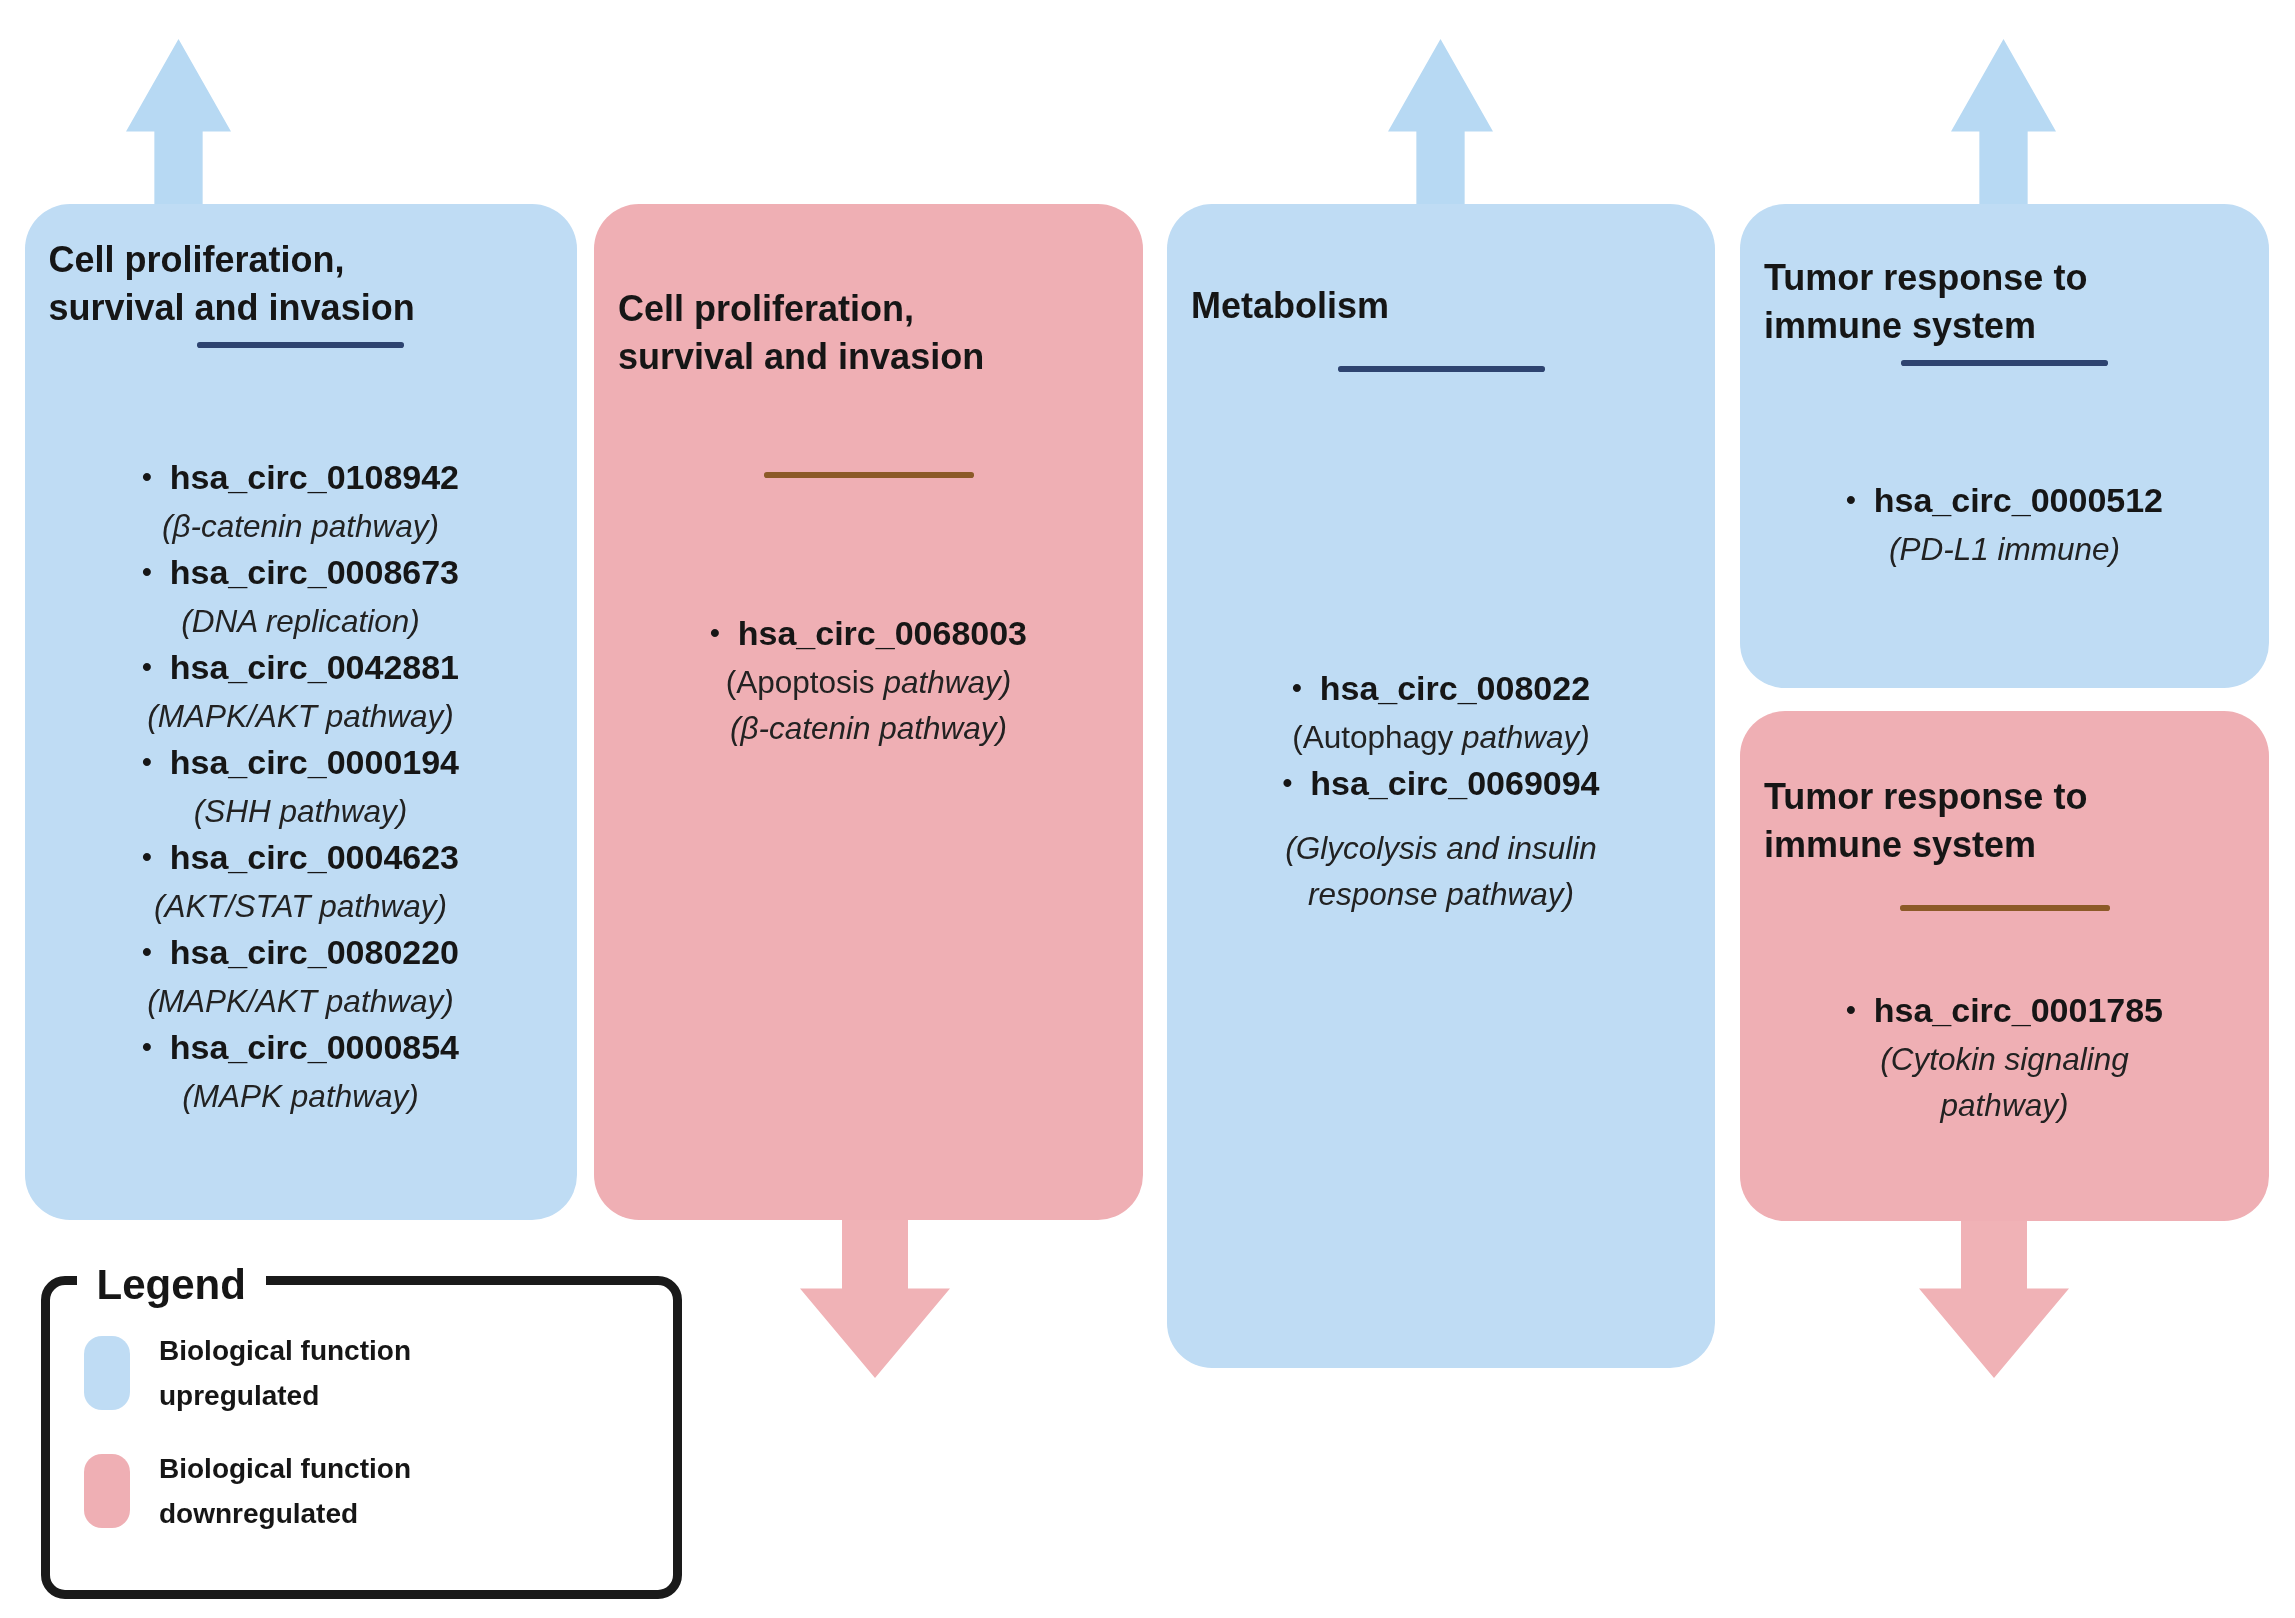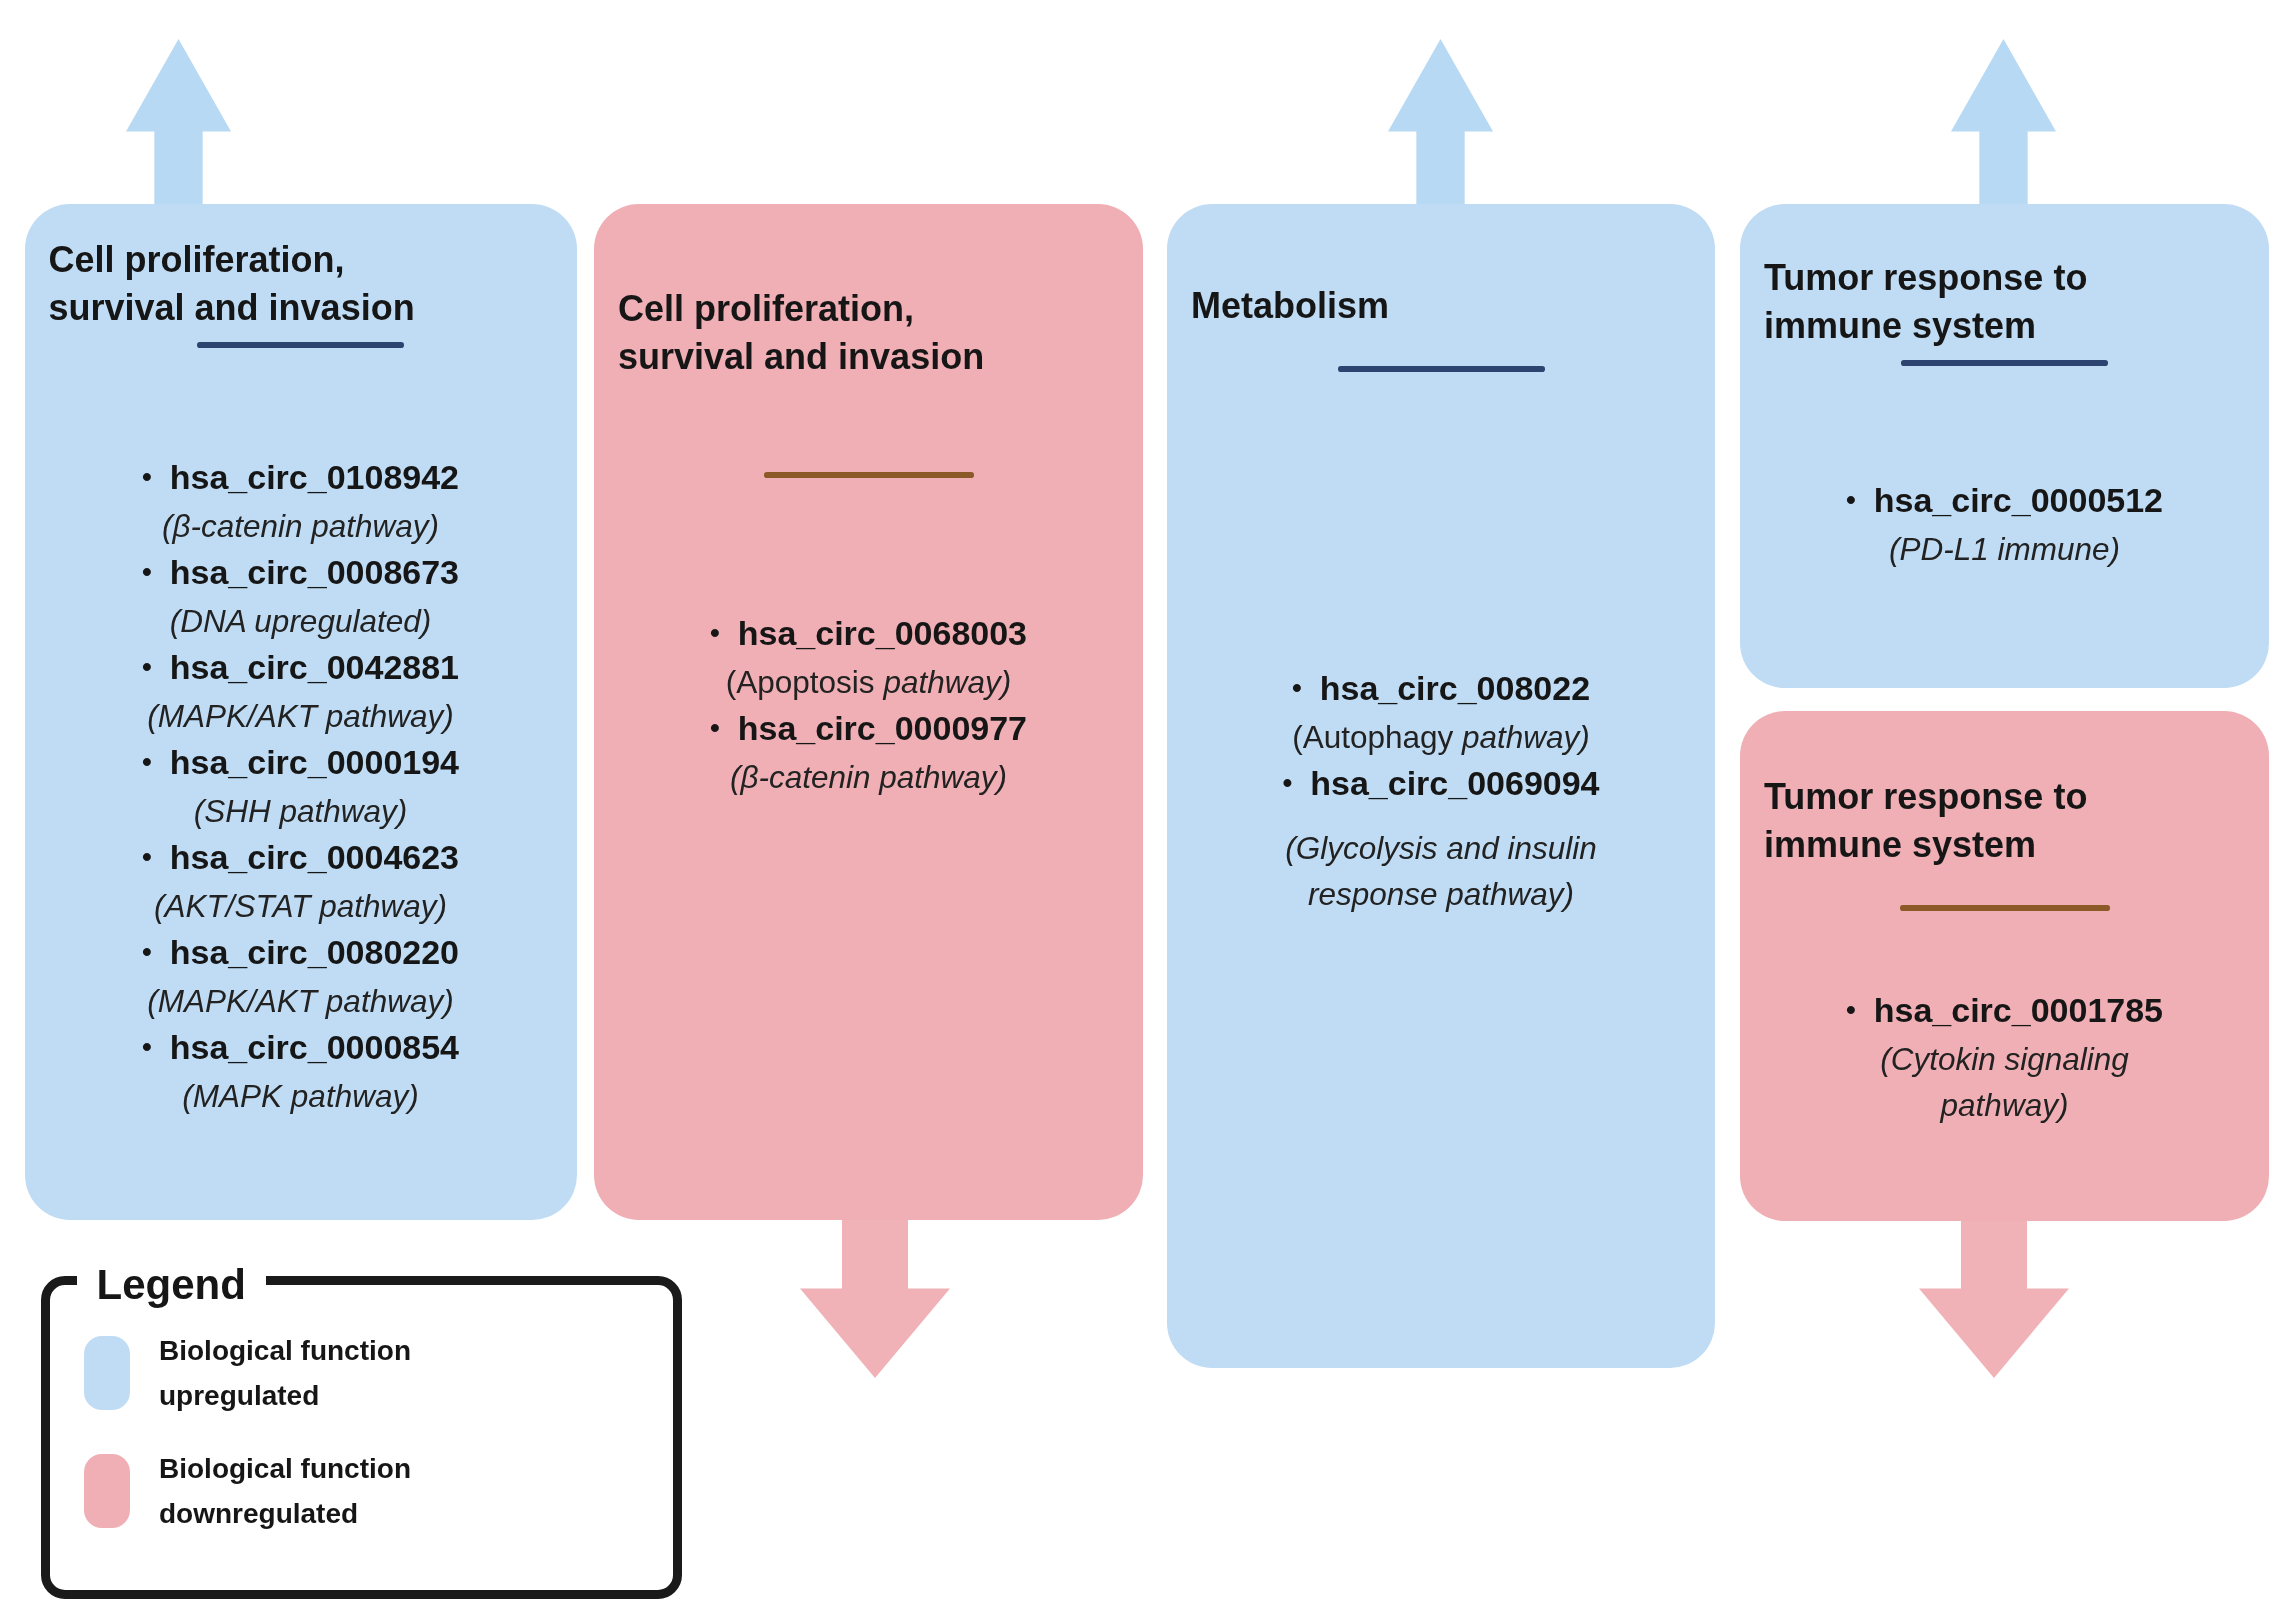--- a/index.html
+++ b/index.html
@@ -130,21 +130,21 @@
     <h2 class="box-title">Cell proliferation,
 survival and invasion</h2>
     <div class="underline up"></div>
     <div class="list">
         <div class="circ-item">
           <div class="circ-name"><span class="bullet">•</span><span>hsa_circ_0108942</span></div>
           <div class="circ-pathway"><span class="it">(β-catenin pathway)</span></div>
         </div>
         <div class="circ-item">
           <div class="circ-name"><span class="bullet">•</span><span>hsa_circ_0008673</span></div>
-          <div class="circ-pathway"><span class="it">(DNA upregulated)</span></div>
+          <div class="circ-pathway"><span class="it">(DNA replication)</span></div>
         </div>
         <div class="circ-item">
           <div class="circ-name"><span class="bullet">•</span><span>hsa_circ_0042881</span></div>
           <div class="circ-pathway"><span class="it">(MAPK/AKT pathway)</span></div>
         </div>
         <div class="circ-item">
           <div class="circ-name"><span class="bullet">•</span><span>hsa_circ_0000194</span></div>
           <div class="circ-pathway"><span class="it">(SHH pathway)</span></div>
         </div>
         <div class="circ-item">
@@ -165,21 +165,20 @@
   <section class="box down" id="box2">
     <h2 class="box-title">Cell proliferation,
 survival and invasion</h2>
     <div class="underline down"></div>
     <div class="list">
         <div class="circ-item">
           <div class="circ-name"><span class="bullet">•</span><span>hsa_circ_0068003</span></div>
           <div class="circ-pathway"><span>(Apoptosis </span><span class="it">pathway)</span></div>
         </div>
         <div class="circ-item">
-          <div class="circ-name"><span class="bullet">•</span><span>hsa_circ_0000977</span></div>
           <div class="circ-pathway"><span class="it">(β-catenin pathway)</span></div>
         </div>
       </div>
   </section>
 
   <section class="box up" id="box3">
     <h2 class="box-title">Metabolism</h2>
     <div class="underline up"></div>
     <div class="list">
         <div class="circ-item">

